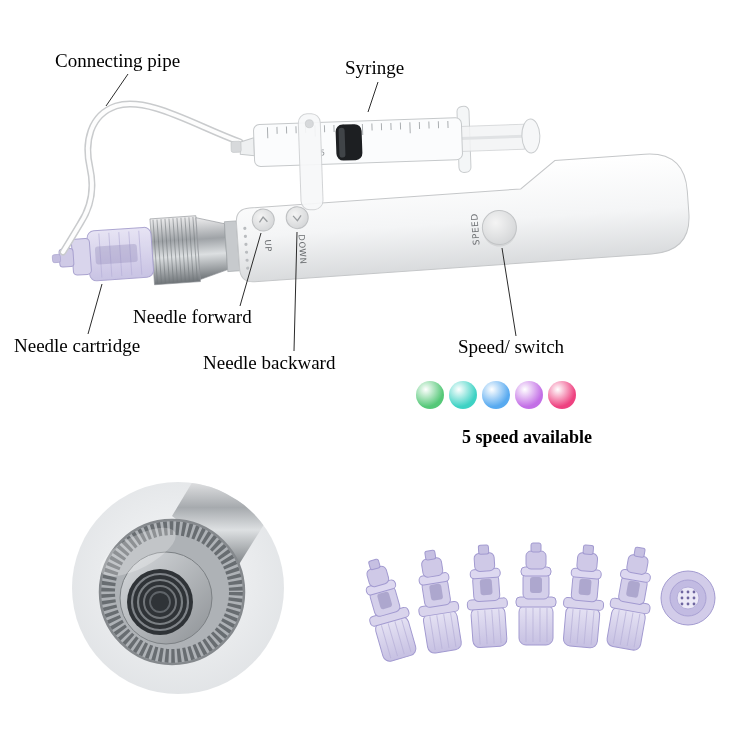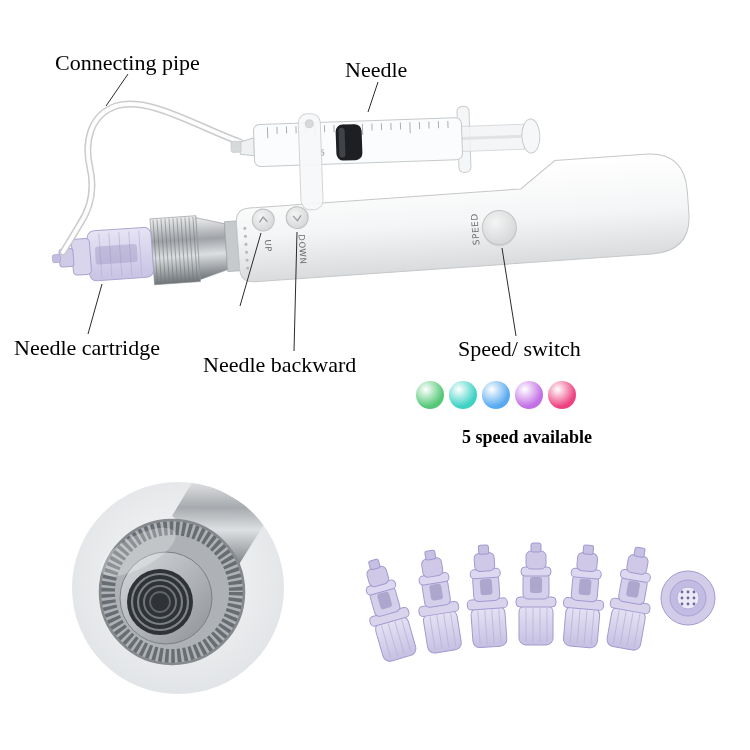--- a/index.html
+++ b/index.html
@@ -1,19 +1,19 @@
 <!DOCTYPE html>
 <html><head>
 <meta charset="utf-8">
 <style>
   html,body{margin:0;padding:0;background:#ffffff;}
   .canvas{position:relative;width:750px;height:750px;background:#fff;overflow:hidden;
           font-family:"Liberation Serif", serif;color:#000;}
   .illus{position:absolute;left:0;top:0;}
-  .label{position:absolute;font-size:22px;white-space:nowrap;}
+  .label{position:absolute;font-size:19px;white-space:nowrap;}
   .caption{position:absolute;font-size:18px;white-space:nowrap;font-weight:bold;}
   .dots{position:absolute;left:416px;top:381px;display:flex;gap:5px;}
   .dot{width:28px;height:28px;border-radius:50%;}
   svg text{font-family:"DejaVu Sans", sans-serif;}
 </style>
 </head>
 <body>
 
 <div class="canvas">
 
@@ -176,21 +176,22 @@
             <circle cx="694" cy="598" r="1.4"></circle>
           <circle cx="682" cy="604" r="1.4"></circle>
             <circle cx="688" cy="604" r="1.4"></circle>
             <circle cx="694" cy="604" r="1.4"></circle>
         </g>
       </g>
     </g>
   </svg>
 
   <div class="label" style="left:55px;top:50px">Connecting pipe</div>
-  <div class="label" style="left:345px;top:57px">Needle</div>
+  <div class="label" style="left:345px;top:57px">Syringe</div>
+  <div class="label" style="left:133px;top:306px">Needle forward</div>
   <div class="label" style="left:14px;top:335px">Needle cartridge</div>
   <div class="label" style="left:458px;top:336px">Speed/ switch</div>
   <div class="label" style="left:203px;top:352px">Needle backward</div>
 
   <div class="dots">
     <div class="dot" style="background: radial-gradient(circle at 35% 30%, rgba(255, 255, 255, 0.75), rgb(85, 200, 120) 65%);"></div>
     <div class="dot" style="background: radial-gradient(circle at 35% 30%, rgba(255, 255, 255, 0.75), rgb(62, 210, 196) 65%);"></div>
     <div class="dot" style="background: radial-gradient(circle at 35% 30%, rgba(255, 255, 255, 0.75), rgb(88, 170, 240) 65%);"></div>
     <div class="dot" style="background: radial-gradient(circle at 35% 30%, rgba(255, 255, 255, 0.75), rgb(195, 111, 230) 65%);"></div>
     <div class="dot" style="background: radial-gradient(circle at 35% 30%, rgba(255, 255, 255, 0.75), rgb(238, 66, 128) 65%);"></div>

